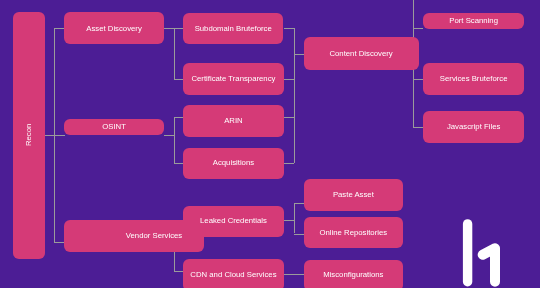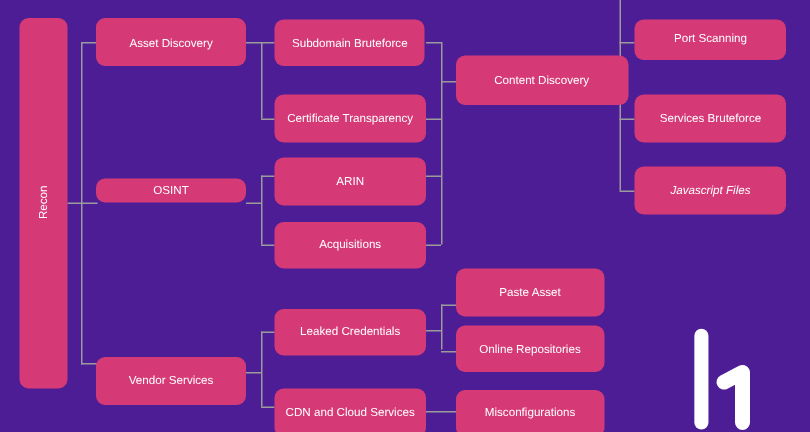--- a/index.html
+++ b/index.html
@@ -65,21 +65,21 @@
   <div class="node" style="left:13.4px;top:12px;width:31.9px;height:246.5px;">
     <span id="recon-label">Recon</span>
   </div>
 
   <div class="node" style="left:64.4px;top:12.4px;width:99.3px;height:32.1px;">
       <span>Asset Discovery</span>
     </div>
   <div class="node" style="left:64.4px;top:119.2px;width:99.3px;height:16px;">
       <span>OSINT</span>
     </div>
-  <div class="node" style="left:64.4px;top:238px;width:99.3px;height:31.7px;">
+  <div class="node" style="left:64.4px;top:220px;width:99.3px;height:31.7px;padding-left:40px;">
       <span>Vendor Services</span>
     </div>
 
   <div class="node" style="left:183.2px;top:12.8px;width:100px;height:31.5px;">
       <span>Subdomain Bruteforce</span>
     </div>
   <div class="node" style="left:183.2px;top:63.3px;width:100.5px;height:31.7px;">
       <span>Certificate Transparency</span>
     </div>
   <div class="node" style="left:183.2px;top:105.1px;width:100.5px;height:31.8px;">
@@ -101,27 +101,27 @@
   <div class="node" style="left:303.6px;top:178.8px;width:99.5px;height:31.8px;">
       <span>Paste Asset</span>
     </div>
   <div class="node" style="left:303.6px;top:216.8px;width:99.5px;height:31.4px;">
       <span>Online Repositories</span>
     </div>
   <div class="node" style="left:303.6px;top:259.5px;width:99.5px;height:31.5px;">
       <span>Misconfigurations</span>
     </div>
 
-  <div class="node" style="left:423.4px;top:12.6px;width:100.5px;height:27px;text-align:center;">
+  <div class="node" style="left:423.4px;top:12.6px;width:100.5px;height:16px;text-align:center;">
       <span>Port Scanning</span>
     </div>
   <div class="node" style="left:423.4px;top:62.8px;width:100.5px;height:32.5px;">
       <span>Services Bruteforce</span>
     </div>
-  <div class="node" style="left:423.4px;top:110.9px;width:100.5px;height:32.2px;font-style:italic;">
+  <div class="node" style="left:423.4px;top:110.9px;width:100.5px;height:32.2px;">
       <span>Javascript Files</span>
     </div>
 
   <svg class="logo" style="left:455px;top:212px;" width="55" height="80" viewBox="0 0 55 80">
     <g stroke="#fff" fill="none" stroke-linecap="round" stroke-linejoin="round">
       <line x1="12.6" y1="11.9" x2="12.6" y2="69.7" stroke-width="9.4"></line>
       <path d="M27.7 42.7 L40 36.3 L40 69.7" stroke-width="10"></path>
     </g>
   </svg>
 

